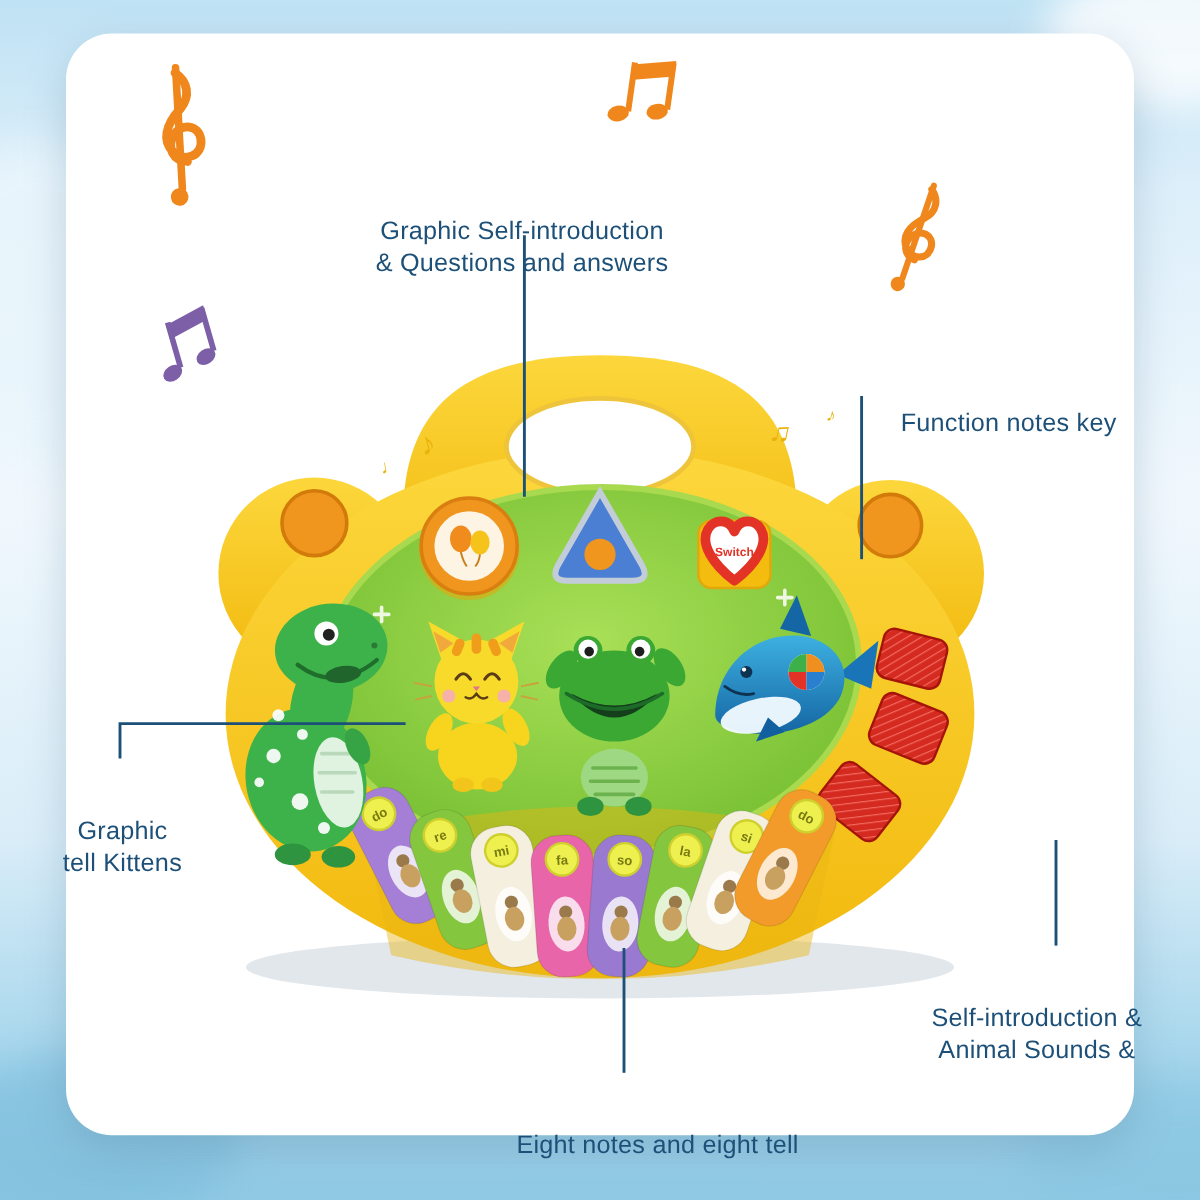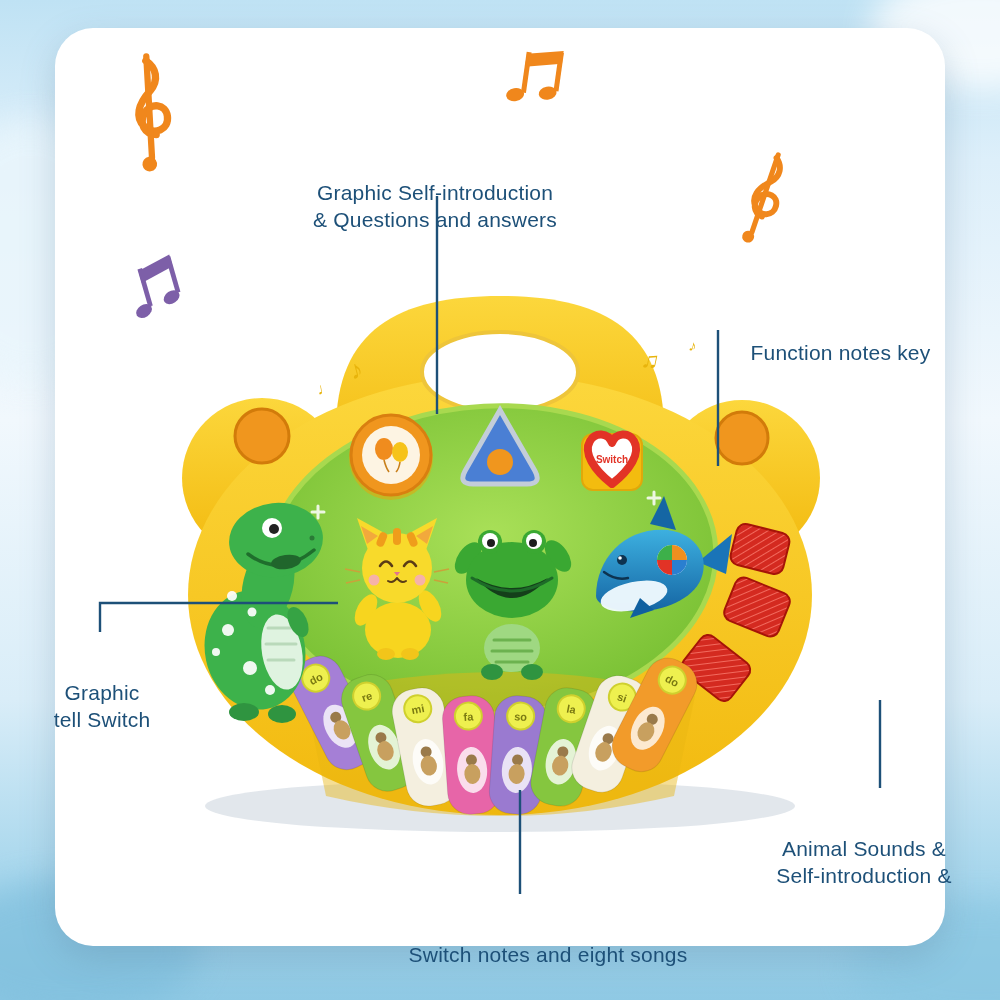--- a/index.html
+++ b/index.html
@@ -289,22 +289,22 @@
 
   <div class="callout" style="left:245px;top:136px;width:380px;">
     <div>Graphic Self-introduction</div>
     <div>&amp; Questions and answers</div>
   </div>
   <div class="callout" style="left:723px;top:296px;width:235px;">
     <div>Function notes key</div>
   </div>
   <div class="callout" style="left:22px;top:636px;width:160px;">
     <div>Graphic</div>
-    <div>tell Switch</div>
+    <div>tell Kittens</div>
   </div>
   <div class="callout" style="left:750px;top:792px;width:228px;">
+    <div>Self-introduction &amp;</div>
     <div>Animal Sounds &amp;</div>
-    <div>Self-introduction &amp;</div>
   </div>
   <div class="callout" style="left:348px;top:898px;width:400px;">
-    <div>Switch notes and eight songs</div>
+    <div>Eight notes and eight tell</div>
   </div>
 </div>
 
 </body></html>

